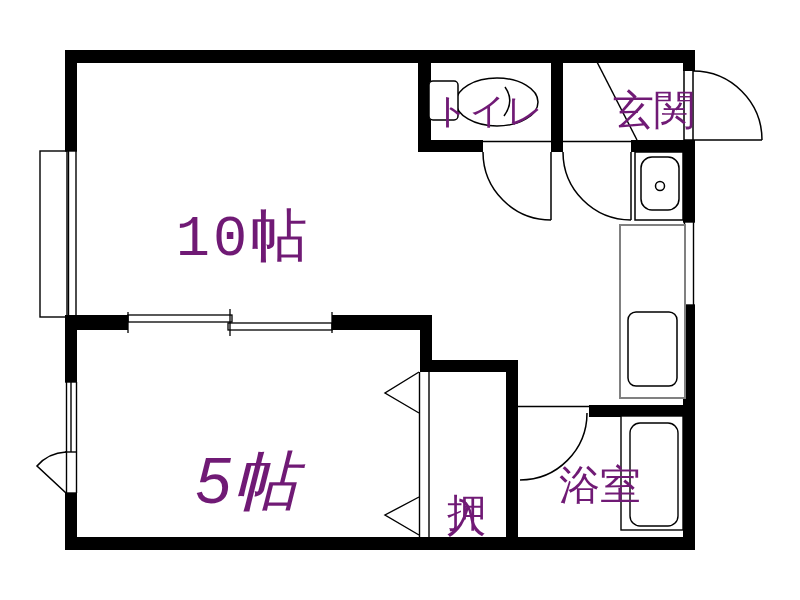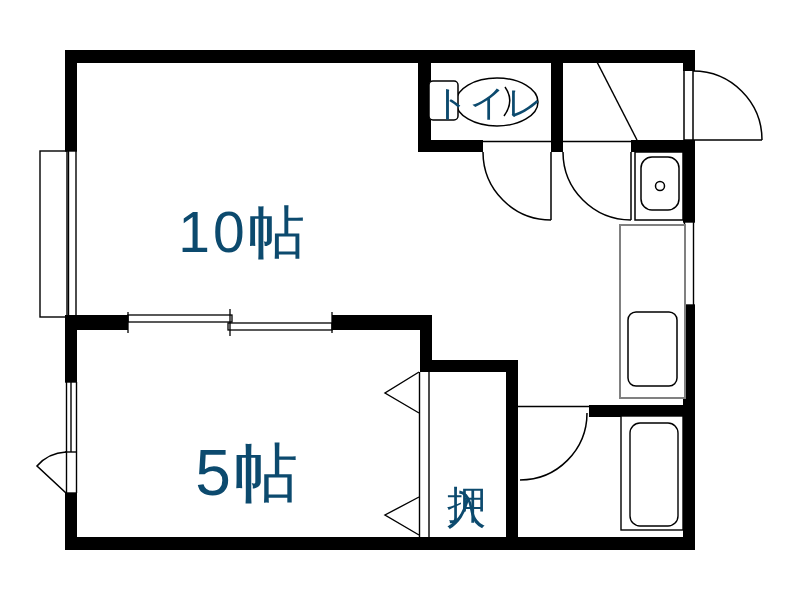--- a/index.html
+++ b/index.html
@@ -1,24 +1,24 @@
 <!DOCTYPE html>
 <html><head>
 <meta charset="utf-8">
 <style>
   html,body{margin:0;padding:0;background:#ffffff;}
   #plan{position:relative;width:800px;height:600px;background:#ffffff;overflow:hidden;
         font-family:"Liberation Sans","DejaVu Sans",sans-serif;}
   #plan svg{position:absolute;left:0;top:0;}
-  .room-label{position:absolute;transform:translate(-50%,-50%);color:#0c4a6e;
-              white-space:nowrap;line-height:1;font-weight:500;text-align:right;}
+  .room-label{position:absolute;transform:translate(-50%,-50%);color:#701a75;
+              white-space:nowrap;line-height:1;font-weight:500;text-align:right;margin-top:8px;}
   .lbl-ldk1{left:238px;top:158px;font-size:62px;letter-spacing:5px;}
-  .lbl-ldk2{left:243px;top:232px;font-size:57px;letter-spacing:3px;}
+  .lbl-ldk2{left:243px;top:232px;font-size:57px;letter-spacing:3px;font-family:Liberation Mono, monospace;}
   .lbl-yo1{left:247px;top:396px;font-size:64px;letter-spacing:6px;}
-  .lbl-yo2{left:248px;top:473px;font-size:64px;letter-spacing:3px;}
+  .lbl-yo2{left:248px;top:473px;font-size:64px;letter-spacing:3px;font-style:italic;}
   .lbl-toilet{left:488px;top:103px;font-size:36px;}
   .lbl-genkan{left:654px;top:102px;font-size:41px;}
   .lbl-bath{left:600px;top:477px;font-size:41px;}
   .lbl-oshiire{left:467px;top:457px;font-size:39px;
                writing-mode:vertical-rl;text-orientation:upright;letter-spacing:2px;}
 </style>
 </head>
 <body>
 
 <div id="plan">
@@ -139,15 +139,17 @@
 
     <g stroke="#000000" stroke-width="1.4" fill="#ffffff">
       <rect x="621" y="416" width="62" height="114"></rect>
       <rect x="630" y="423" width="48" height="103" rx="10"></rect>
     </g>
   </svg>
 
   <div class="room-label lbl-ldk2">10帖</div>
   <div class="room-label lbl-yo2">5帖</div>
   <div class="room-label lbl-toilet">トイレ</div>
+  <div class="room-label lbl-genkan">玄関</div>
   <div class="room-label lbl-oshiire">押入</div>
+  <div class="room-label lbl-bath">浴室</div>
 
 </div>
 
 </body></html>

